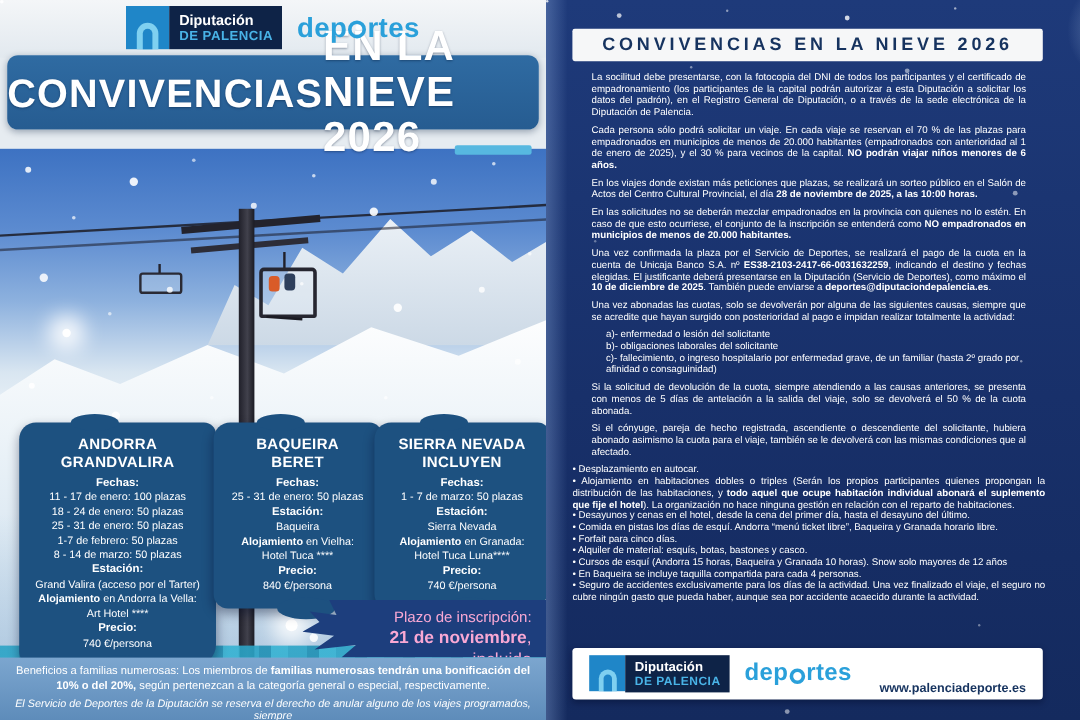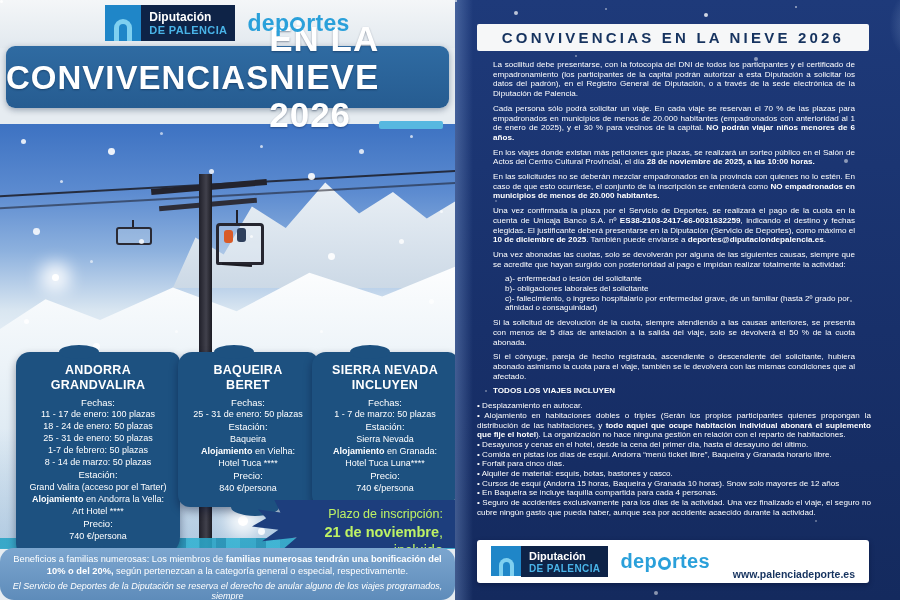--- a/index.html
+++ b/index.html
@@ -70,36 +70,36 @@
     350px 445px 0 2px rgba(255,255,255,.85),420px 430px 0 1px rgba(255,255,255,.8),45px 520px 0 1px rgba(255,255,255,.8),
     150px 540px 0 0 rgba(255,255,255,.7),260px 530px 0 2px rgba(255,255,255,.85),370px 520px 0 1px rgba(255,255,255,.8),
     90px 575px 0 0 rgba(255,255,255,.7),230px 585px 0 1px rgba(255,255,255,.8),400px 575px 0 0 rgba(255,255,255,.7),
     70px 60px 0 1px rgba(200,210,220,.8),300px 30px 0 0 rgba(200,210,220,.7),420px 70px 0 1px rgba(200,210,220,.8);}
 
   .panel{position:absolute;background:#1d5180;color:#fff;text-align:center;padding:11px 6px 12px;
     border-radius:14px 10px 18px 12px;box-shadow:0 4px 9px rgba(0,10,40,.4);z-index:5;}
   .panel::before{content:"";position:absolute;left:26%;top:-7px;width:40px;height:14px;background:#1d5180;border-radius:50%;}
   .panel::after{content:"";position:absolute;left:38%;bottom:-9px;width:48px;height:18px;background:#1d5180;border-radius:50%;}
   .p-name{font-size:12.5px;font-weight:800;letter-spacing:.3px;line-height:1.18;margin-bottom:4px;}
-  .p-label{font-weight:400;font-size:9.5px;line-height:1.35;}
+  .p-label{font-weight:700;font-size:9.5px;line-height:1.35;}
   .p-line{font-size:9px;line-height:1.33;}
   #panel-andorra{left:16px;top:352px;width:152px;}
   #panel-baqueira{left:178px;top:352px;width:128px;}
   #panel-sierra{left:312px;top:352px;width:134px;}
 
-  .plazo{position:absolute;left:252px;right:0;top:500px;height:48px;background:#1d3e7d;color:#bef264;z-index:6;
+  .plazo{position:absolute;left:252px;right:0;top:500px;height:48px;background:#1d3e7d;color:#f9a8d4;z-index:6;
     text-align:right;padding:7px 12px 0 42px;box-sizing:border-box;
     clip-path:polygon(11% 0,100% 0,100% 100%,16% 100%,22% 78%,5% 86%,13% 62%,0 55%,7% 38%,3% 20%,14% 26%);}
   .plazo-l1{font-size:12.5px;line-height:1.25;}
   .plazo-l2{font-size:14.5px;line-height:1.25;}
 
   .teal-strip{position:absolute;left:0;right:0;top:538px;height:11px;z-index:3;opacity:.9;
     background:repeating-linear-gradient(90deg,#2ba4c6 0 16px,#1f90b4 16px 26px,#35b2d2 26px 40px);}
   .lp-bottom{position:absolute;left:0;right:0;top:548px;height:52px;z-index:5;color:#fff;text-align:center;
-    background:linear-gradient(180deg,#7ca6cf,#5e8cba);padding-top:5px;box-sizing:border-box;border-radius:14px;}
+    background:linear-gradient(180deg,#7ca6cf,#5e8cba);padding-top:5px;box-sizing:border-box;}
   .benef{font-size:9.3px;line-height:1.3;width:432px;margin:0 auto;}
   .discl{font-size:9px;font-style:italic;margin:4px auto 0;width:440px;}
 
   
   .page-right{position:absolute;left:455px;top:0;width:500px;height:600px;overflow:hidden;
     background:linear-gradient(180deg,#1e3a7a 0%,#18306a 55%,#142a5e 100%);}
   .pr-edge-l{position:absolute;left:0;top:0;width:18px;height:600px;
     background:linear-gradient(90deg,rgba(130,160,210,.4),transparent);}
   .pr-edge-r{position:absolute;right:0;top:0;width:30px;height:600px;
     background:linear-gradient(180deg,#5a76a6,#35528f 28%,#294889 68%,#30508f),
@@ -277,21 +277,20 @@
       <p><span>En las solicitudes no se deberán mezclar empadronados en la provincia con quienes no lo estén. En caso de que esto ocurriese, el conjunto de la inscripción se entenderá como </span><span class="bb">NO empadronados en municipios de menos de 20.000 habitantes.</span></p>
       <p><span>Una vez confirmada la plaza por el Servicio de Deportes, se realizará el pago de la cuota en la cuenta de Unicaja Banco S.A.  nº </span><span class="bb">ES38-2103-2417-66-0031632259</span><span>, indicando el destino y fechas elegidas. El justificante deberá presentarse en la Diputación (Servicio de Deportes), como máximo el </span><span class="bb">10 de diciembre de 2025</span><span>. También puede enviarse a </span><span class="bb">deportes@diputaciondepalencia.es</span><span>.</span></p>
       <p><span>Una vez abonadas las cuotas, solo se devolverán por alguna de las siguientes causas, siempre que se acredite que hayan surgido con posterioridad al pago e impidan realizar totalmente la actividad:</span></p>
       <div class="causes">
         <div>a)- enfermedad o lesión del solicitante</div>
         <div>b)- obligaciones laborales del solicitante</div>
         <div>c)- fallecimiento, o ingreso hospitalario por enfermedad grave, de un familiar (hasta 2º grado por afinidad o consaguinidad)</div>
       </div>
       <p><span>Si la solicitud de devolución de la cuota, siempre atendiendo a las causas anteriores, se presenta con menos de 5 días de antelación a la salida del viaje, solo se devolverá el 50 % de la cuota abonada.</span></p>
       <p><span>Si el cónyuge, pareja de hecho registrada, ascendiente o descendiente del solicitante, hubiera abonado asimismo la cuota para el viaje, también se le devolverá con las mismas condiciones que al afectado.</span></p>
-      <p class="inc-head">TODOS LOS VIAJES INCLUYEN</p>
       <p class="inc"><span>• Desplazamiento en autocar.</span></p>
       <p class="inc"><span>• Alojamiento en habitaciones dobles o triples (Serán los propios participantes quienes propongan la distribución de las habitaciones, y </span><span class="bb">todo aquel que ocupe habitación individual abonará el suplemento que fije el hotel</span><span>). La organización no hace ninguna gestión en relación con el reparto de habitaciones.</span></p>
       <p class="inc"><span>• Desayunos y cenas en el hotel, desde la cena del primer día, hasta el desayuno del último.</span></p>
       <p class="inc"><span>• Comida en pistas los días de esquí. Andorra “menú ticket libre”, Baqueira y Granada horario libre.</span></p>
       <p class="inc"><span>• Forfait para cinco días.</span></p>
       <p class="inc"><span>• Alquiler de material: esquís, botas, bastones y casco.</span></p>
       <p class="inc"><span>• Cursos de esquí (Andorra 15 horas, Baqueira y Granada 10 horas). Snow solo mayores de 12 años</span></p>
       <p class="inc"><span>• En Baqueira se incluye taquilla compartida para cada 4 personas.</span></p>
       <p class="inc"><span>• Seguro de accidentes exclusivamente para los días de la actividad. Una vez finalizado el viaje, el seguro no cubre ningún gasto que pueda haber, aunque sea por accidente acaecido durante la actividad.</span></p>
     </div>

